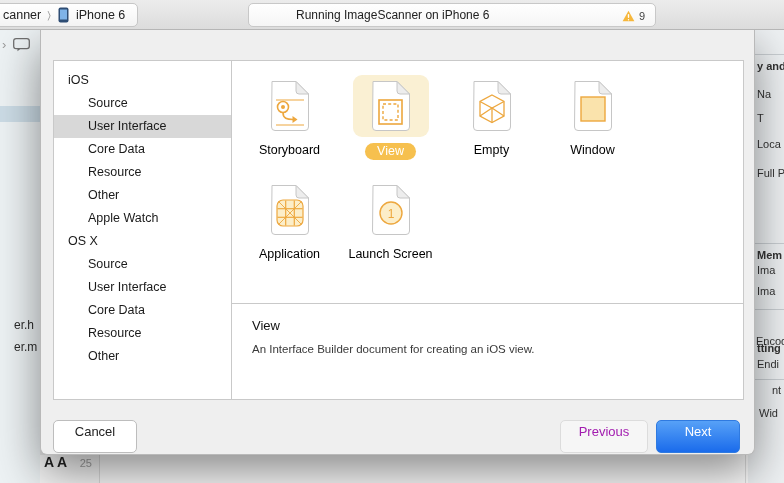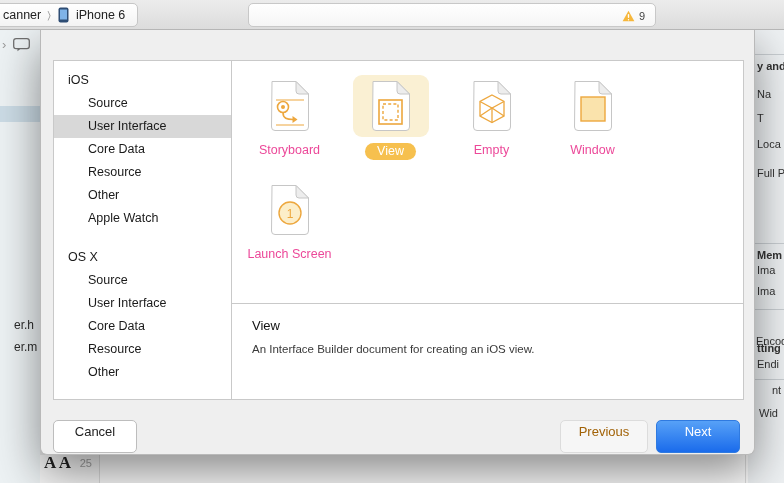--- a/index.html
+++ b/index.html
@@ -25,21 +25,21 @@
   .nav-chevron { position:absolute; left:2px; top:7px; color:#999; font-size:13px; }
   .bubble-icon { position:absolute; left:13px; top:8px; }
   .nav-selected-row { position:absolute; left:0; top:76px; width:40px; height:16px; background:#ccdce6; }
   .nav-file { position:absolute; left:14px; font-size:12px; color:#2b2b2b; white-space:nowrap; cursor:default; }
   .nav-file.f0 { top:288px; }
   .nav-file.f1 { top:310px; }
 
   
   .editor-strip { position:absolute; left:40px; top:455px; width:708px; height:28px; background:#fdfdfd; z-index:1; }
   .gutter { position:absolute; left:0; top:0; width:60px; height:28px; background:#f8f8f8; border-right:1px solid #dddddd; }
-  .gutter-chars { position:absolute; left:4px; top:1px; font-size:17px; font-weight:bold; color:#222; line-height:13px;font-family:Liberation Serif, serif; }
+  .gutter-chars { position:absolute; left:4px; top:1px; font-size:14px; font-weight:bold; color:#222; line-height:13px; }
   .line-num { position:absolute; left:28px; top:2px; width:24px; text-align:right; font-size:11px; color:#a2a2a2; }
   .editor-right-line { position:absolute; left:705px; top:0; width:1px; height:28px; background:#dddddd; }
 
   
   .insp-strip { position:absolute; left:748px; top:30px; width:36px; height:453px; background:#eef1f3; z-index:1; }
   .insp-frag { position:absolute; font-size:11px; color:#333; white-space:nowrap; cursor:default; }
   .insp-frag.hd { font-weight:bold; }
   .insp-div { position:absolute; left:755px; width:29px; height:1px; background:#c9ced2; z-index:1; }
 
   
@@ -48,38 +48,38 @@
     box-shadow:0 18px 45px rgba(0,0,0,0.45); z-index:20; }
   .sheet-title { position:absolute; left:12px; top:9px; font-size:13px; color:#111; }
 
   .panel { position:absolute; left:12px; top:30px; width:691px; height:340px; background:#ffffff;
     border:1px solid #c9c9c9; display:flex; }
   .side { width:178px; border-right:1px solid #c9c9c9; padding-top:8px; flex:none; }
   .srow { height:23px; line-height:23px; font-size:12.5px; color:#1a1a1a; cursor:default; }
   .shead { padding-left:14px; }
   .sitem { padding-left:34px; }
   .sitem.selected { background:#d8d8d8; }
-  .shead.second { margin-top:16px; }
+  .shead.second { }
 
   .grid-col { flex:1; display:flex; flex-direction:column; }
   .tgrid { height:242px; display:grid; grid-template-columns:repeat(4,101px); grid-auto-rows:88px;
     row-gap:16px; padding:14px 0 0 7px; }
   .tcell { display:flex; flex-direction:column; align-items:center; cursor:default; }
   .icon-wrap { width:76px; height:62px; display:flex; align-items:center; justify-content:center; border-radius:9px; }
   .tcell.selected .icon-wrap { background:#FAF0D3; }
-  .tlabel { margin-top:6px; font-size:12.5px; color:#ec4899; white-space:nowrap; }
+  .tlabel { margin-top:6px; font-size:12.5px; color:#000000; white-space:nowrap; }
   .tcell.selected .tlabel { background:#F6C04E; color:#ffffff; border-radius:999px; padding:1px 12px 2px; }
 
   .desc { border-top:1px solid #c9c9c9; flex:1; padding:14px 20px; }
   .desc-title { font-size:13px; color:#111; margin-bottom:10px; }
   .desc-text { font-size:11.5px; color:#3a3a3a; }
 
   .btn { position:absolute; top:390px; height:33px; border-radius:5px; font-size:13px; text-align:center; line-height:22px; cursor:default; }
   .btn-cancel { left:12px; width:84px; background:#ffffff; border:1px solid #bdbdbd; color:#222; }
-  .btn-prev { right:106px; width:88px; background:#f6f6f6; border:1px solid #dcdcdc; color:#a16207; }
+  .btn-prev { right:106px; width:88px; background:#f6f6f6; border:1px solid #dcdcdc; color:#a21caf; }
   .btn-next { right:14px; width:84px; background:linear-gradient(#57a1f7,#1a6beb); border:1px solid #2f7ae0; color:#ffffff;margin-left:30px; }
 
   svg { display:block; }
   .doc-stroke { fill:#ffffff; stroke:#c6c6c6; stroke-width:1; }
   .fold { fill:#ededed; stroke:#c6c6c6; stroke-width:1; }
 </style>
 </head>
 <body>
 
 <div class="toolbar">
@@ -88,20 +88,21 @@
     <span class="scheme-chevron">〉</span>
     <span class="phone-icon">
       <svg width="13" height="16" viewBox="0 0 13 16">
         <rect x="1.5" y="0.5" width="10" height="15" rx="2" fill="#2e4d74"></rect>
         <rect x="3" y="2.5" width="7" height="10" fill="#7fb3e8"></rect>
       </svg>
     </span>
     <span>iPhone 6</span>
   </div>
   <div class="activity">
+    <span class="activity-text">Running ImageScanner on iPhone 6</span>
     <span class="warn-group">
       <svg width="13" height="12" viewBox="0 0 13 12">
         <path d="M6.5 0.8 L12.4 11.2 L0.6 11.2 Z" fill="#F6B73C"></path>
         <rect x="5.8" y="4" width="1.4" height="4" rx="0.7" fill="#ffffff"></rect>
         <rect x="5.8" y="9" width="1.4" height="1.4" rx="0.7" fill="#ffffff"></rect>
       </svg>
       <span class="warn-count">9</span>
     </span>
   </div>
 </div>
@@ -219,20 +220,38 @@
           <div class="icon-wrap">
             <svg width="44" height="52" viewBox="0 0 44 52">
               <path class="doc-stroke" d="M4 1.5 H28 L40.5 14 V47 Q40.5 50.5 37 50.5 H7 Q3.5 50.5 3.5 47 Z"></path>
               <path class="fold" d="M28 1.5 V11 Q28 14 31 14 H40.5 Z"></path>
               <rect x="10" y="17" width="24" height="24" fill="#FAE3AC" stroke="#EDA73E" stroke-width="1.4"></rect>
             </svg>
           </div>
           <div class="tlabel">Window</div>
         </div>
 
+        <div class="tcell">
+          <div class="icon-wrap">
+            <svg width="44" height="52" viewBox="0 0 44 52">
+              <path class="doc-stroke" d="M4 1.5 H28 L40.5 14 V47 Q40.5 50.5 37 50.5 H7 Q3.5 50.5 3.5 47 Z"></path>
+              <path class="fold" d="M28 1.5 V11 Q28 14 31 14 H40.5 Z"></path>
+              <g stroke="#EDA73E" stroke-width="1.2" fill="none">
+                <rect x="9" y="16" width="26" height="26" rx="6" fill="#FCEEC9"></rect>
+                <line x1="17.7" y1="16.5" x2="17.7" y2="41.5"></line>
+                <line x1="26.3" y1="16.5" x2="26.3" y2="41.5"></line>
+                <line x1="9.5" y1="24.7" x2="34.5" y2="24.7"></line>
+                <line x1="9.5" y1="33.3" x2="34.5" y2="33.3"></line>
+                <line x1="10.5" y1="17.5" x2="33.5" y2="40.5" stroke-width="0.9"></line>
+                <line x1="33.5" y1="17.5" x2="10.5" y2="40.5" stroke-width="0.9"></line>
+              </g>
+            </svg>
+          </div>
+          <div class="tlabel">Application</div>
+        </div>
 
         <div class="tcell">
           <div class="icon-wrap">
             <svg width="44" height="52" viewBox="0 0 44 52">
               <path class="doc-stroke" d="M4 1.5 H28 L40.5 14 V47 Q40.5 50.5 37 50.5 H7 Q3.5 50.5 3.5 47 Z"></path>
               <path class="fold" d="M28 1.5 V11 Q28 14 31 14 H40.5 Z"></path>
               <circle cx="22" cy="29" r="11" fill="#FCEEC9" stroke="#EDA73E" stroke-width="1.4"></circle>
               <text x="22" y="33.5" font-size="12" text-anchor="middle" fill="#EDA73E" font-family="Liberation Sans, sans-serif">1</text>
             </svg>
           </div>

